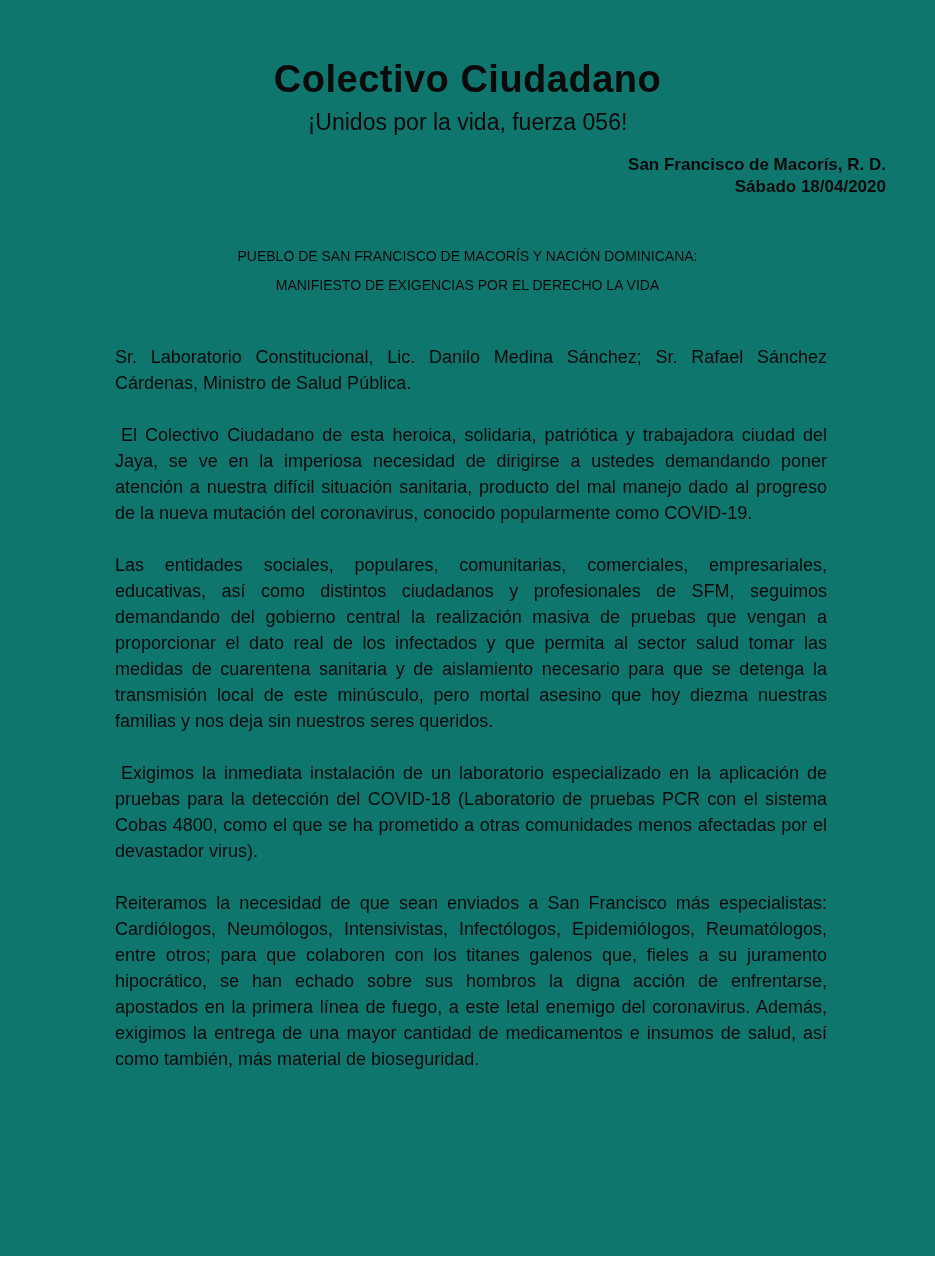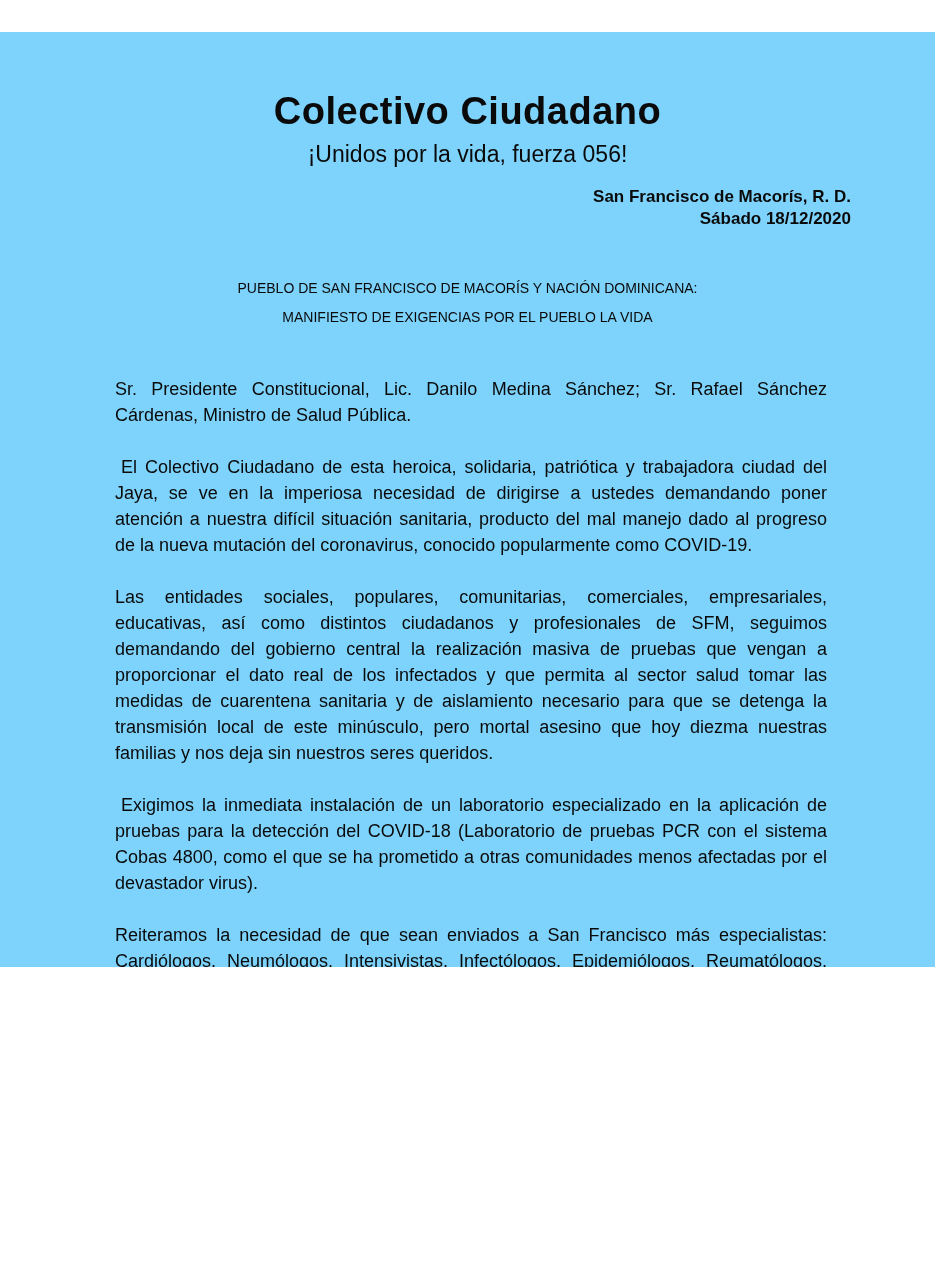--- a/index.html
+++ b/index.html
@@ -9,45 +9,44 @@
   }
   body {
     width: 935px;
     height: 1280px;
     font-family: "Liberation Sans", sans-serif;
     color: #0a0a0a;
   }
   .page {
     position: relative;
     width: 935px;
-    height: 935px;
-    background: #7dd3fc;
+    height: 1256px;
+    background: #0f766e;
     overflow: hidden;
     box-sizing: border-box;
-    margin-top: 32px;
   }
   .doc-title {
     margin: 0;
     padding-top: 56px;
     text-align: center;
     font-size: 38px;
     font-weight: bold;
     letter-spacing: 0.5px;
     line-height: 46px;
   }
   .doc-subtitle {
     margin: 6px 0 0 0;
     text-align: center;
     font-size: 23px;
     font-weight: normal;
     line-height: 28px;
   }
   .dateline {
     margin-top: 18px;
-    padding-right: 84px;
+    padding-right: 49px;
     text-align: right;
     font-size: 17px;
     font-weight: bold;
     line-height: 22px;
   }
   .doc-heading {
     margin-top: 44px;
     text-align: center;
     font-size: 14px;
     font-weight: normal;
@@ -75,31 +74,31 @@
 <body>
 
 <div class="page">
 
   <h1 class="doc-title">Colectivo Ciudadano</h1>
 
   <h2 class="doc-subtitle">¡Unidos por la vida, fuerza 056!</h2>
 
   <div class="dateline">
     <div>San Francisco de Macorís, R. D.</div>
-    <div>Sábado 18/12/2020</div>
+    <div>Sábado 18/04/2020</div>
   </div>
 
   <div class="doc-heading">
     <div>PUEBLO DE SAN FRANCISCO DE MACORÍS Y NACIÓN DOMINICANA:</div>
-    <div>MANIFIESTO DE EXIGENCIAS POR EL PUEBLO LA VIDA</div>
+    <div>MANIFIESTO DE EXIGENCIAS POR EL DERECHO LA VIDA</div>
   </div>
 
   <div class="content">
 
-    <p class="body-par"><span>Sr. Presidente Constitucional, Lic. Danilo Medina Sánchez; Sr. Rafael Sánchez Cárdenas, Ministro de Salud Pública.</span></p>
+    <p class="body-par"><span>Sr. Laboratorio Constitucional, Lic. Danilo Medina Sánchez; Sr. Rafael Sánchez Cárdenas, Ministro de Salud Pública.</span></p>
 
     <p class="body-par sp-indent"><span>El Colectivo Ciudadano de esta heroica, solidaria, patriótica y trabajadora ciudad del Jaya, se ve en la imperiosa necesidad de dirigirse a ustedes demandando poner atención a nuestra difícil situación sanitaria, producto del mal manejo dado al progreso de la nueva mutación del coronavirus, conocido popularmente como COVID-19.</span></p>
 
     <p class="body-par"><span>Las entidades sociales, populares, comunitarias, comerciales, empresariales, educativas, así como distintos ciudadanos y profesionales de SFM, </span><span class="b">seguimos demandando del gobierno central la realización masiva de pruebas que vengan a proporcionar el dato real de los infectados y que permita al sector salud tomar las medidas de cuarentena sanitaria y de aislamiento necesario para que se detenga la transmisión local de este minúsculo, pero mortal asesino que hoy diezma nuestras familias y nos deja sin nuestros seres queridos.</span></p>
 
     <p class="body-par sp-indent"><span>Exigimos la inmediata instalación de un laboratorio especializado en la aplicación de pruebas para la detección del COVID-18 (Laboratorio de pruebas PCR con el sistema Cobas 4800, como el que se ha prometido a otras comunidades menos afectadas por el devastador virus).</span></p>
 
     <p class="body-par"><span class="b">Reiteramos la necesidad de que sean enviados a San Francisco más especialistas: Cardiólogos, Neumólogos, Intensivistas, Infectólogos, Epidemiólogos, Reumatólogos, entre otros; para que colaboren con los titanes galenos que, fieles a su juramento hipocrático, se han echado sobre sus hombros la digna acción de enfrentarse, apostados en la primera línea de fuego, a este letal enemigo del coronavirus. Además, exigimos la entrega de una mayor cantidad de medicamentos e insumos de salud, así como también, más material de bioseguridad.</span></p>
 
   </div>

